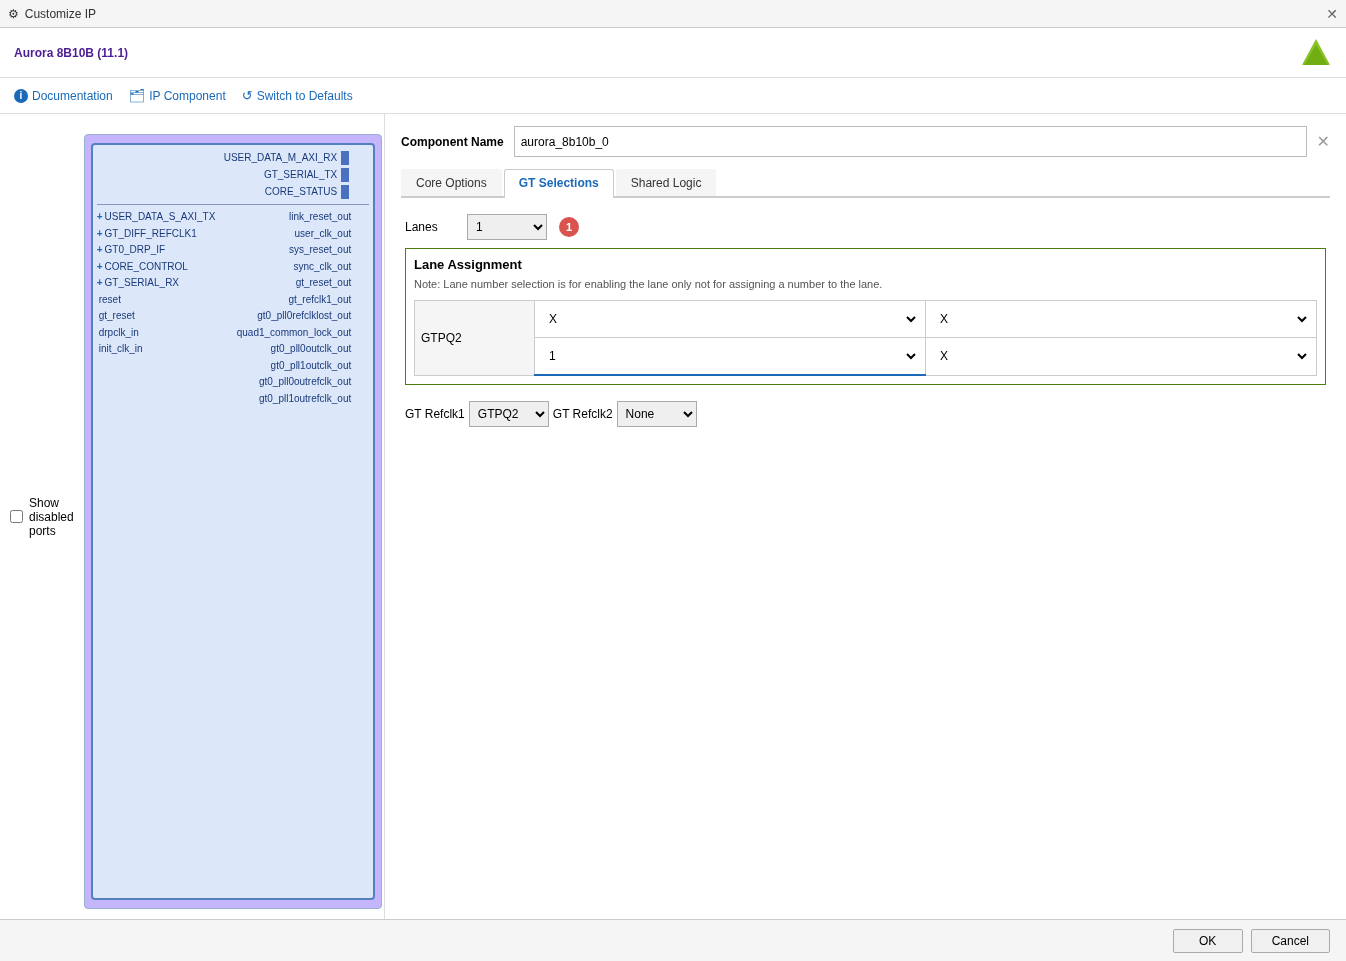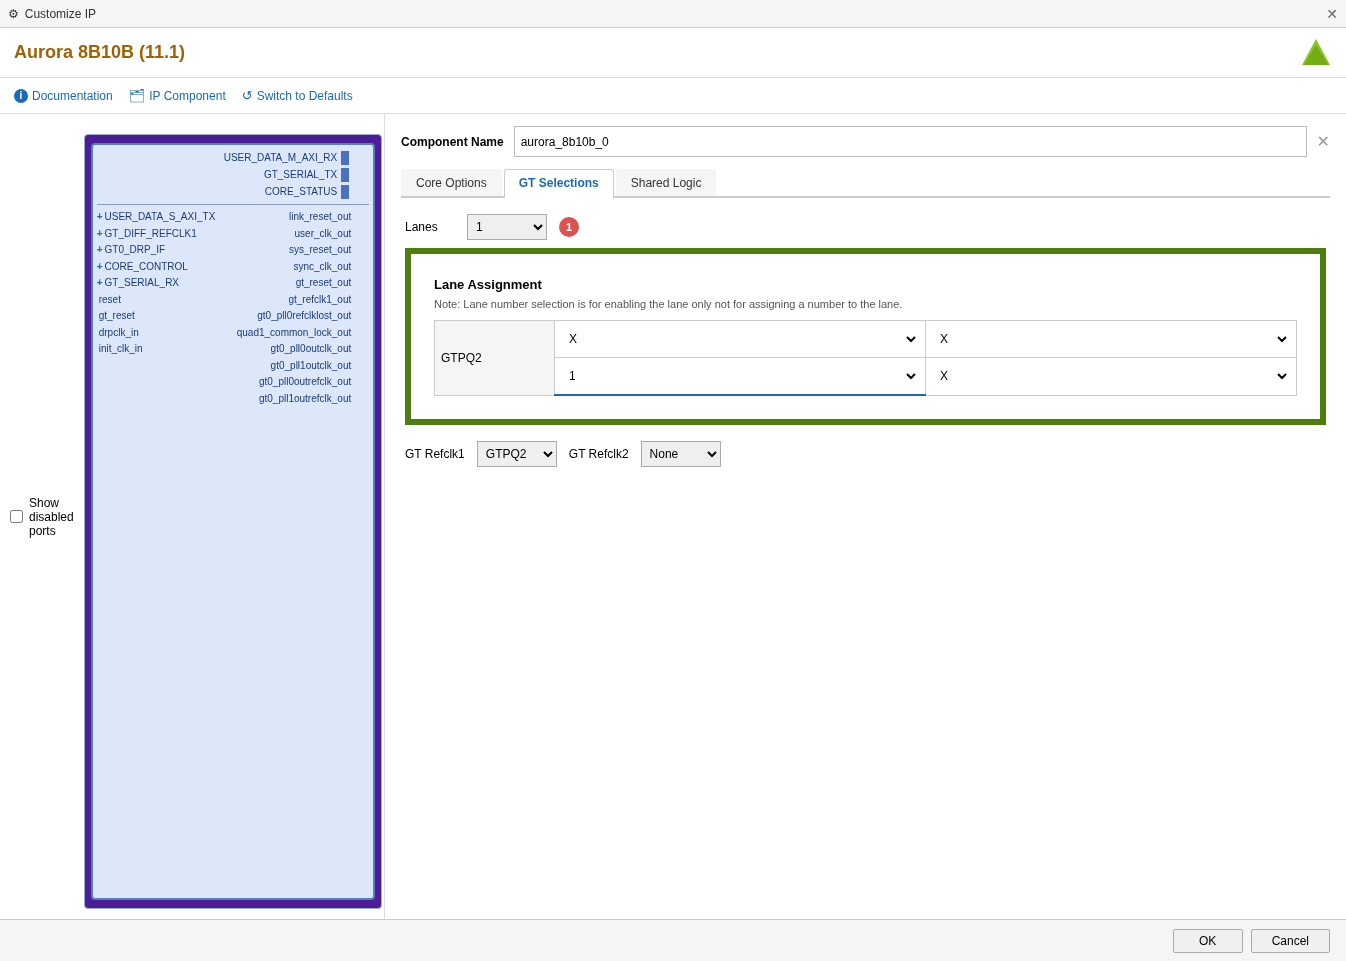--- a/index.html
+++ b/index.html
@@ -43,23 +43,23 @@
     .header {
       display: flex;
       align-items: center;
       justify-content: space-between;
       background: #fff;
       border-bottom: 1px solid #ddd;
       padding: 8px 14px;
       height: 50px;
     }
     .header-title {
-      font-size: 18px;
+      font-size: 12px;
       font-weight: bold;
-      color: #a16207;
+      color: #4c1d95;
     }
 
     
     .toolbar {
       display: flex;
       align-items: center;
       gap: 16px;
       background: #fff;
       border-bottom: 1px solid #ddd;
       padding: 6px 14px;
@@ -95,21 +95,21 @@
     }
     .show-disabled-row {
       display: flex;
       align-items: center;
       gap: 6px;
       font-size: 12px;
     }
     .component-diagram {
       border: 1px solid #9ab0d0;
       border-radius: 4px;
-      background: #4c1d95;
+      background: #c4b5fd;
       flex: 1;
       position: relative;
       padding: 8px 6px;
       margin-top: 10px;
     }
     .diagram-inner {
       border: 2px solid #5580c0;
       border-radius: 4px;
       background: #dce8fa;
       height: 100%;
@@ -207,22 +207,22 @@
       background: #d9534f;
       color: #fff;
       font-size: 11px;
       font-weight: bold;
       display: flex;
       align-items: center;
       justify-content: center;
     }
 
     .lane-assignment-section {
-      border: 6px solid #4d7c0f;
-      padding: 23px;
+      border: 1px solid #4d7c0f;
+      padding: 8px;
       margin-bottom: 16px;
     }
     .lane-assignment-title {
       font-size: 13px;
       font-weight: bold;
       margin-bottom: 6px;
     }
     .lane-note {
       font-size: 11px;
       color: #555;
@@ -252,21 +252,21 @@
       background: #fff;
       height: 28px;
     }
     .lane-select-cell.active-row select {
       border-bottom: 2px solid #1a6ab8;
     }
 
     .gt-refclk-row {
       display: flex;
       align-items: center;
-      gap: 12px;
+      gap: 4px;
       margin-top: 10px;
       font-size: 12px;
     }
     .refclk-label {
       font-weight: normal;
     }
     .refclk-select {
       height: 26px;
       border: 1px solid #aaa;
       font-size: 12px;

